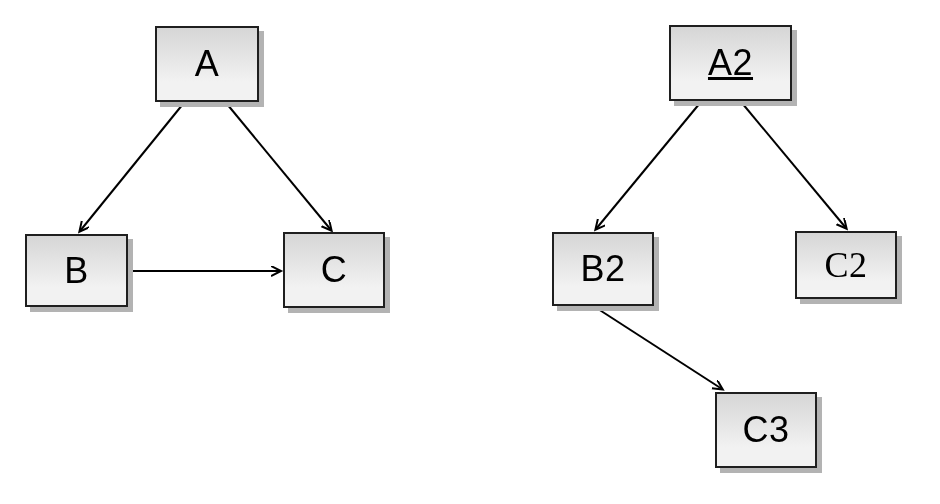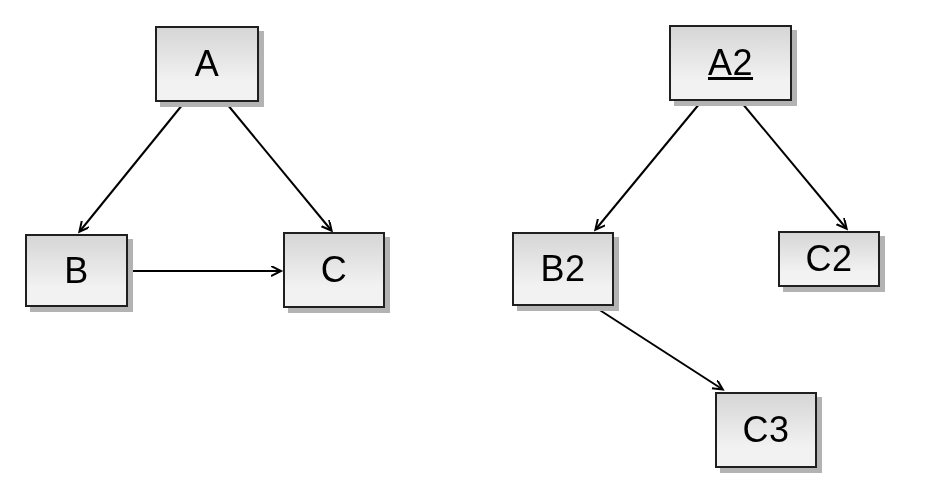--- a/index.html
+++ b/index.html
@@ -60,23 +60,23 @@
       </div>
       <div class="node" style="left: 25px; top: 234px; width: 103px; height: 73px;">
         <span class="node-label">B</span>
       </div>
       <div class="node" style="left: 283px; top: 232px; width: 102px; height: 76px;">
         <span class="node-label">C</span>
       </div>
       <div class="node" style="left: 669px; top: 25px; width: 123px; height: 76px; text-decoration: underline;">
         <span class="node-label">A2</span>
       </div>
-      <div class="node" style="left: 512px; top: 232px; width: 102px; height: 74px;">
+      <div class="node" style="left: 552px; top: 232px; width: 102px; height: 74px;">
         <span class="node-label">B2</span>
       </div>
-      <div class="node" style="left: 778px; top: 231px; width: 102px; height: 56px;">
+      <div class="node" style="left: 795px; top: 231px; width: 102px; height: 68px; font-family: Liberation Serif, serif;">
         <span class="node-label">C2</span>
       </div>
       <div class="node" style="left: 676px; top: 392px; width: 102px; height: 76px; margin-left: 39px;">
         <span class="node-label">C3</span>
       </div>
     </div>
 </div>
 
 </body></html>

